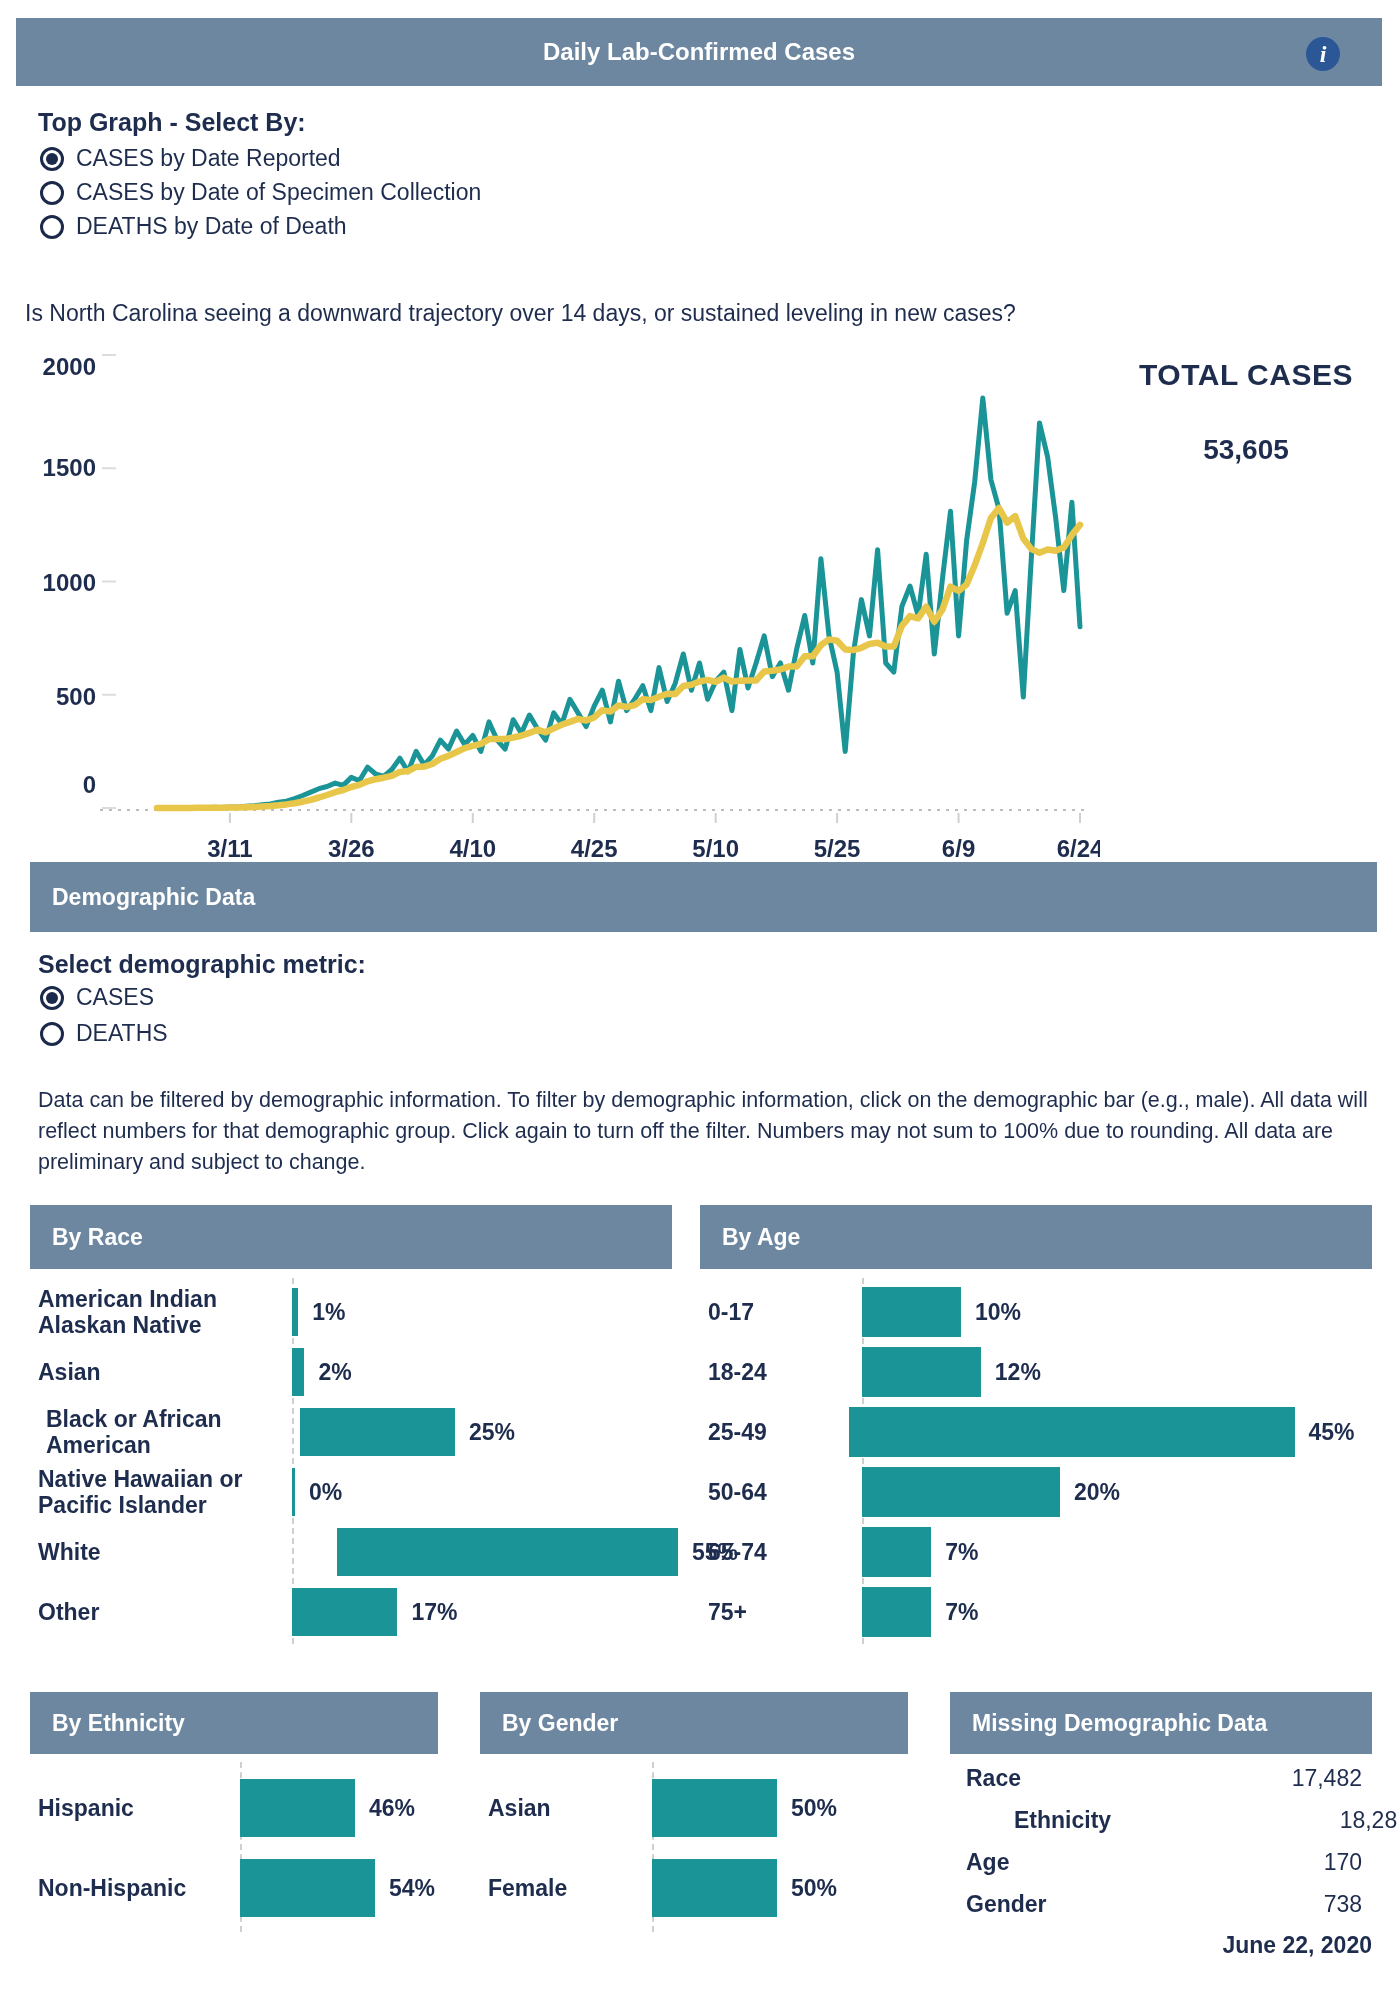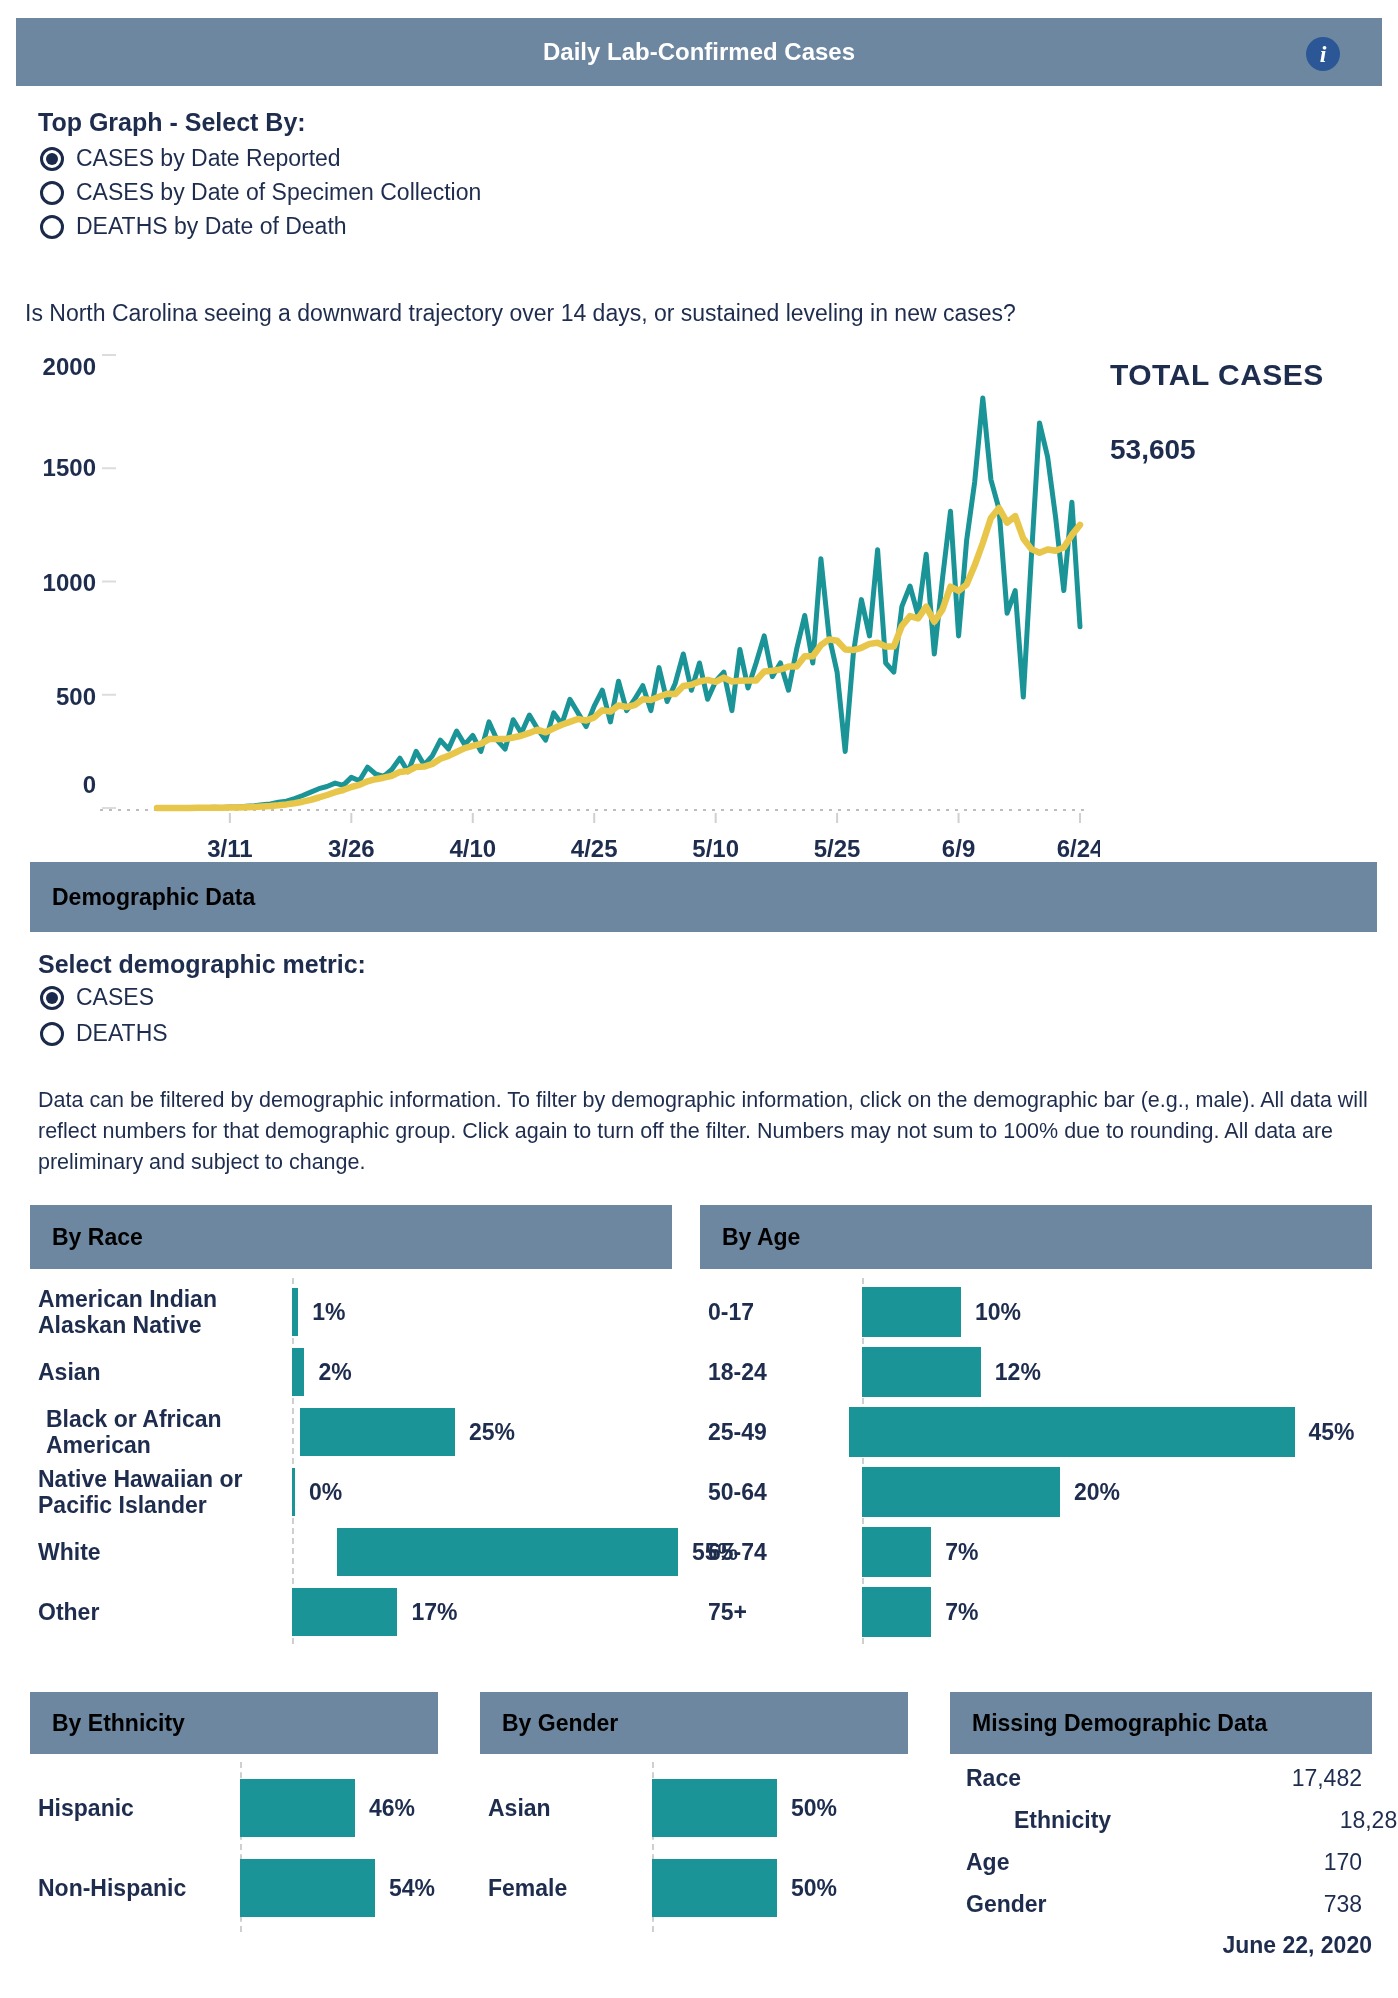--- a/index.html
+++ b/index.html
@@ -18,26 +18,26 @@
   .grouplabel{position:absolute;font-weight:bold;font-size:25px;}
   .radiorow{position:absolute;display:flex;align-items:center;gap:12px;cursor:pointer;}
   .radio{width:24px;height:24px;border:3px solid #1b2a4a;border-radius:50%;box-sizing:border-box;position:relative;flex:0 0 auto;background:#fff;}
   .radio.on::after{content:"";position:absolute;left:50%;top:50%;width:12px;height:12px;margin:-6px 0 0 -6px;border-radius:50%;background:#1b2a4a;}
   .radiolabel{font-size:23px;}
 
   .question{position:absolute;left:25px;top:300px;font-size:23px;}
 
   
   .chartwrap{position:absolute;left:30px;top:345px;width:1070px;height:520px;}
-  .totalblock{position:absolute;left:1110px;top:358px;width:272px;text-align:left;}
+  .totalblock{position:absolute;left:1110px;top:358px;width:272px;text-align:center;}
   .totaltitle{font-size:30px;font-weight:bold;letter-spacing:.5px;}
   .totalvalue{font-size:28px;font-weight:bold;margin-top:42px;}
 
   
-  .sechdr{position:absolute;background:#6d87a0;color:#000000;font-weight:bold;font-size:23px;display:flex;align-items:center;padding-left:22px;box-sizing:border-box;}
+  .sechdr{position:absolute;background:#6d87a0;color:#ffffff;font-weight:bold;font-size:23px;display:flex;align-items:center;padding-left:22px;box-sizing:border-box;}
 
   
   .axisline{position:absolute;width:0;border-left:2px dashed #cfcfcf;}
   .brow{position:absolute;}
   .blabel{position:absolute;left:8px;top:50%;transform:translateY(-50%);font-weight:bold;font-size:23px;line-height:1.15;}
   .bartrack{position:absolute;top:50%;transform:translateY(-50%);display:flex;align-items:center;gap:14px;}
   .bar{background:#1a9496;cursor:pointer;}
   .bval{font-weight:bold;font-size:23px;white-space:nowrap;}
 
   

